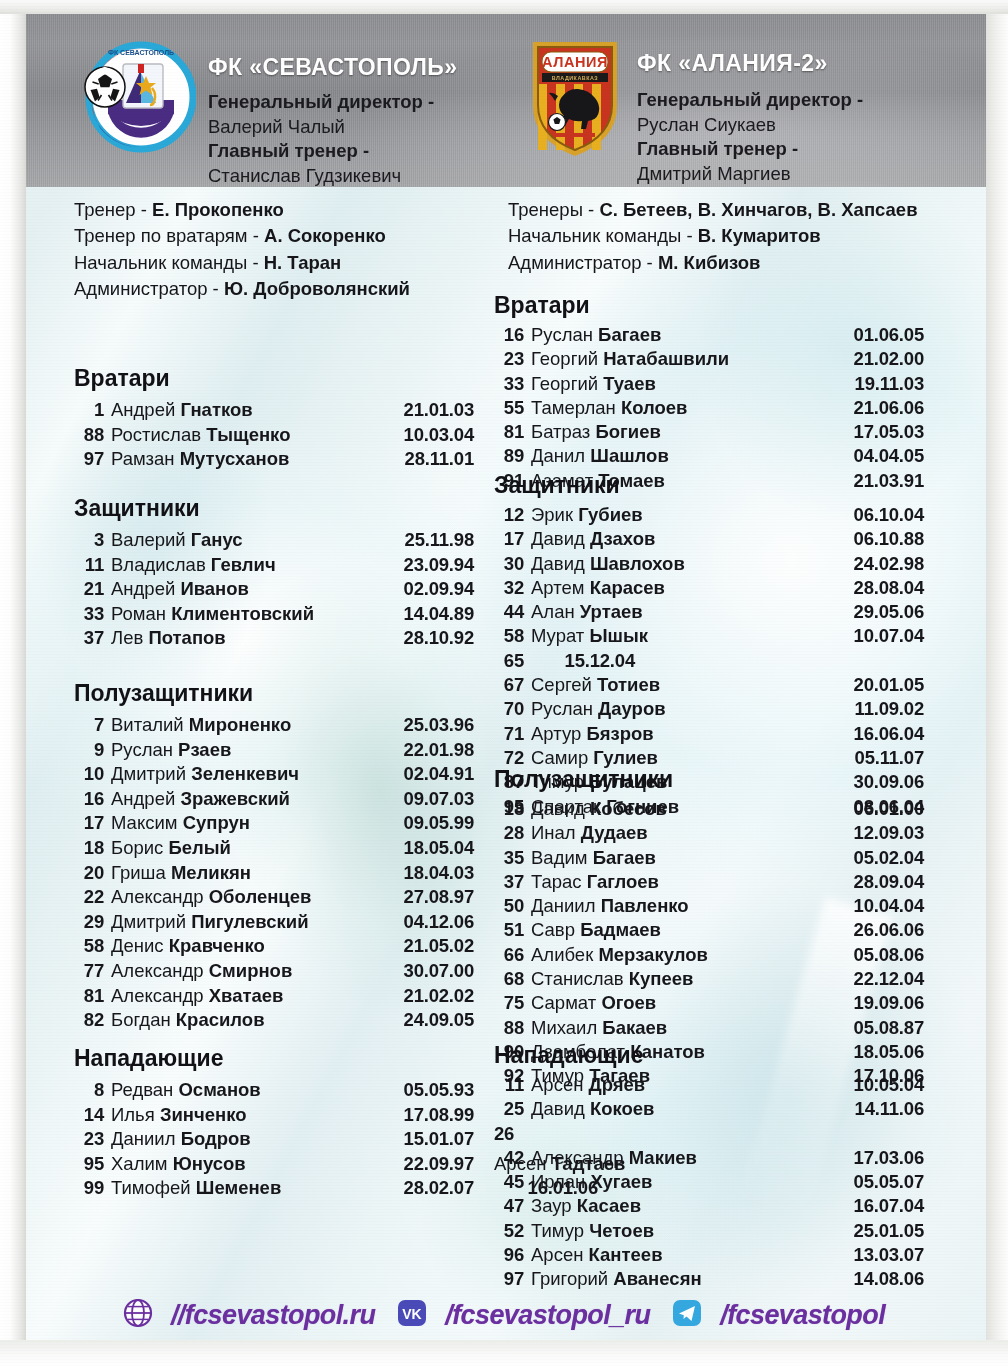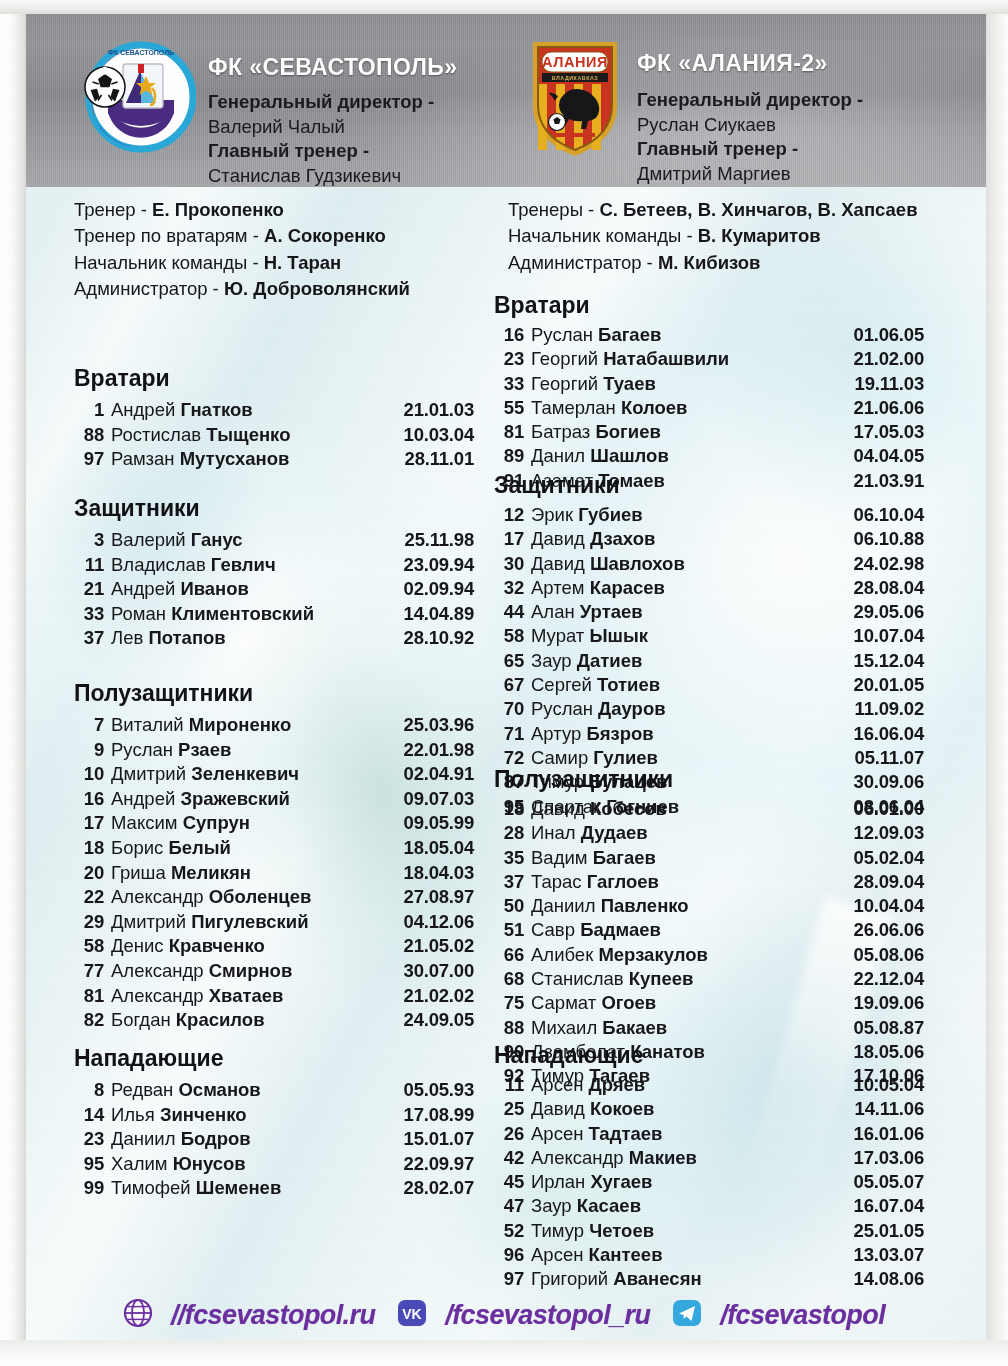--- a/index.html
+++ b/index.html
@@ -497,21 +497,20 @@
             <span class="pname"><span class="first">Алан</span> <span class="last">Уртаев</span></span>
             <span class="dob">29.05.06</span>
           </div>
           <div class="player" style="height: 24.3px;">
             <span class="num">58</span>
             <span class="pname"><span class="first">Мурат</span> <span class="last">Ышык</span></span>
             <span class="dob">10.07.04</span>
           </div>
           <div class="player" style="height: 24.3px;">
             <span class="num">65</span>
-            <span class="pname"><span class="first">Заур</span> <span class="last">Датиев</span></span>
             <span class="dob">15.12.04</span>
           </div>
           <div class="player" style="height: 24.3px;">
             <span class="num">67</span>
             <span class="pname"><span class="first">Сергей</span> <span class="last">Тотиев</span></span>
             <span class="dob">20.01.05</span>
           </div>
           <div class="player" style="height: 24.3px;">
             <span class="num">70</span>
             <span class="pname"><span class="first">Руслан</span> <span class="last">Дауров</span></span>
@@ -606,21 +605,21 @@
           <div class="player" style="height: 24.3px;">
             <span class="num">11</span>
             <span class="pname"><span class="first">Арсен</span> <span class="last">Дряев</span></span>
             <span class="dob">10.05.04</span>
           </div>
           <div class="player" style="height: 24.3px;">
             <span class="num">25</span>
             <span class="pname"><span class="first">Давид</span> <span class="last">Кокоев</span></span>
             <span class="dob">14.11.06</span>
           </div>
-          <div class="player" style="height: 24.3px;">
+          <div class="player" style="height: 24.3px; flex-direction: column;">
             <span class="num">26</span>
             <span class="pname"><span class="first">Арсен</span> <span class="last">Тадтаев</span></span>
             <span class="dob">16.01.06</span>
           </div>
           <div class="player" style="height: 24.3px;">
             <span class="num">42</span>
             <span class="pname"><span class="first">Александр</span> <span class="last">Макиев</span></span>
             <span class="dob">17.03.06</span>
           </div>
           <div class="player" style="height: 24.3px;">

